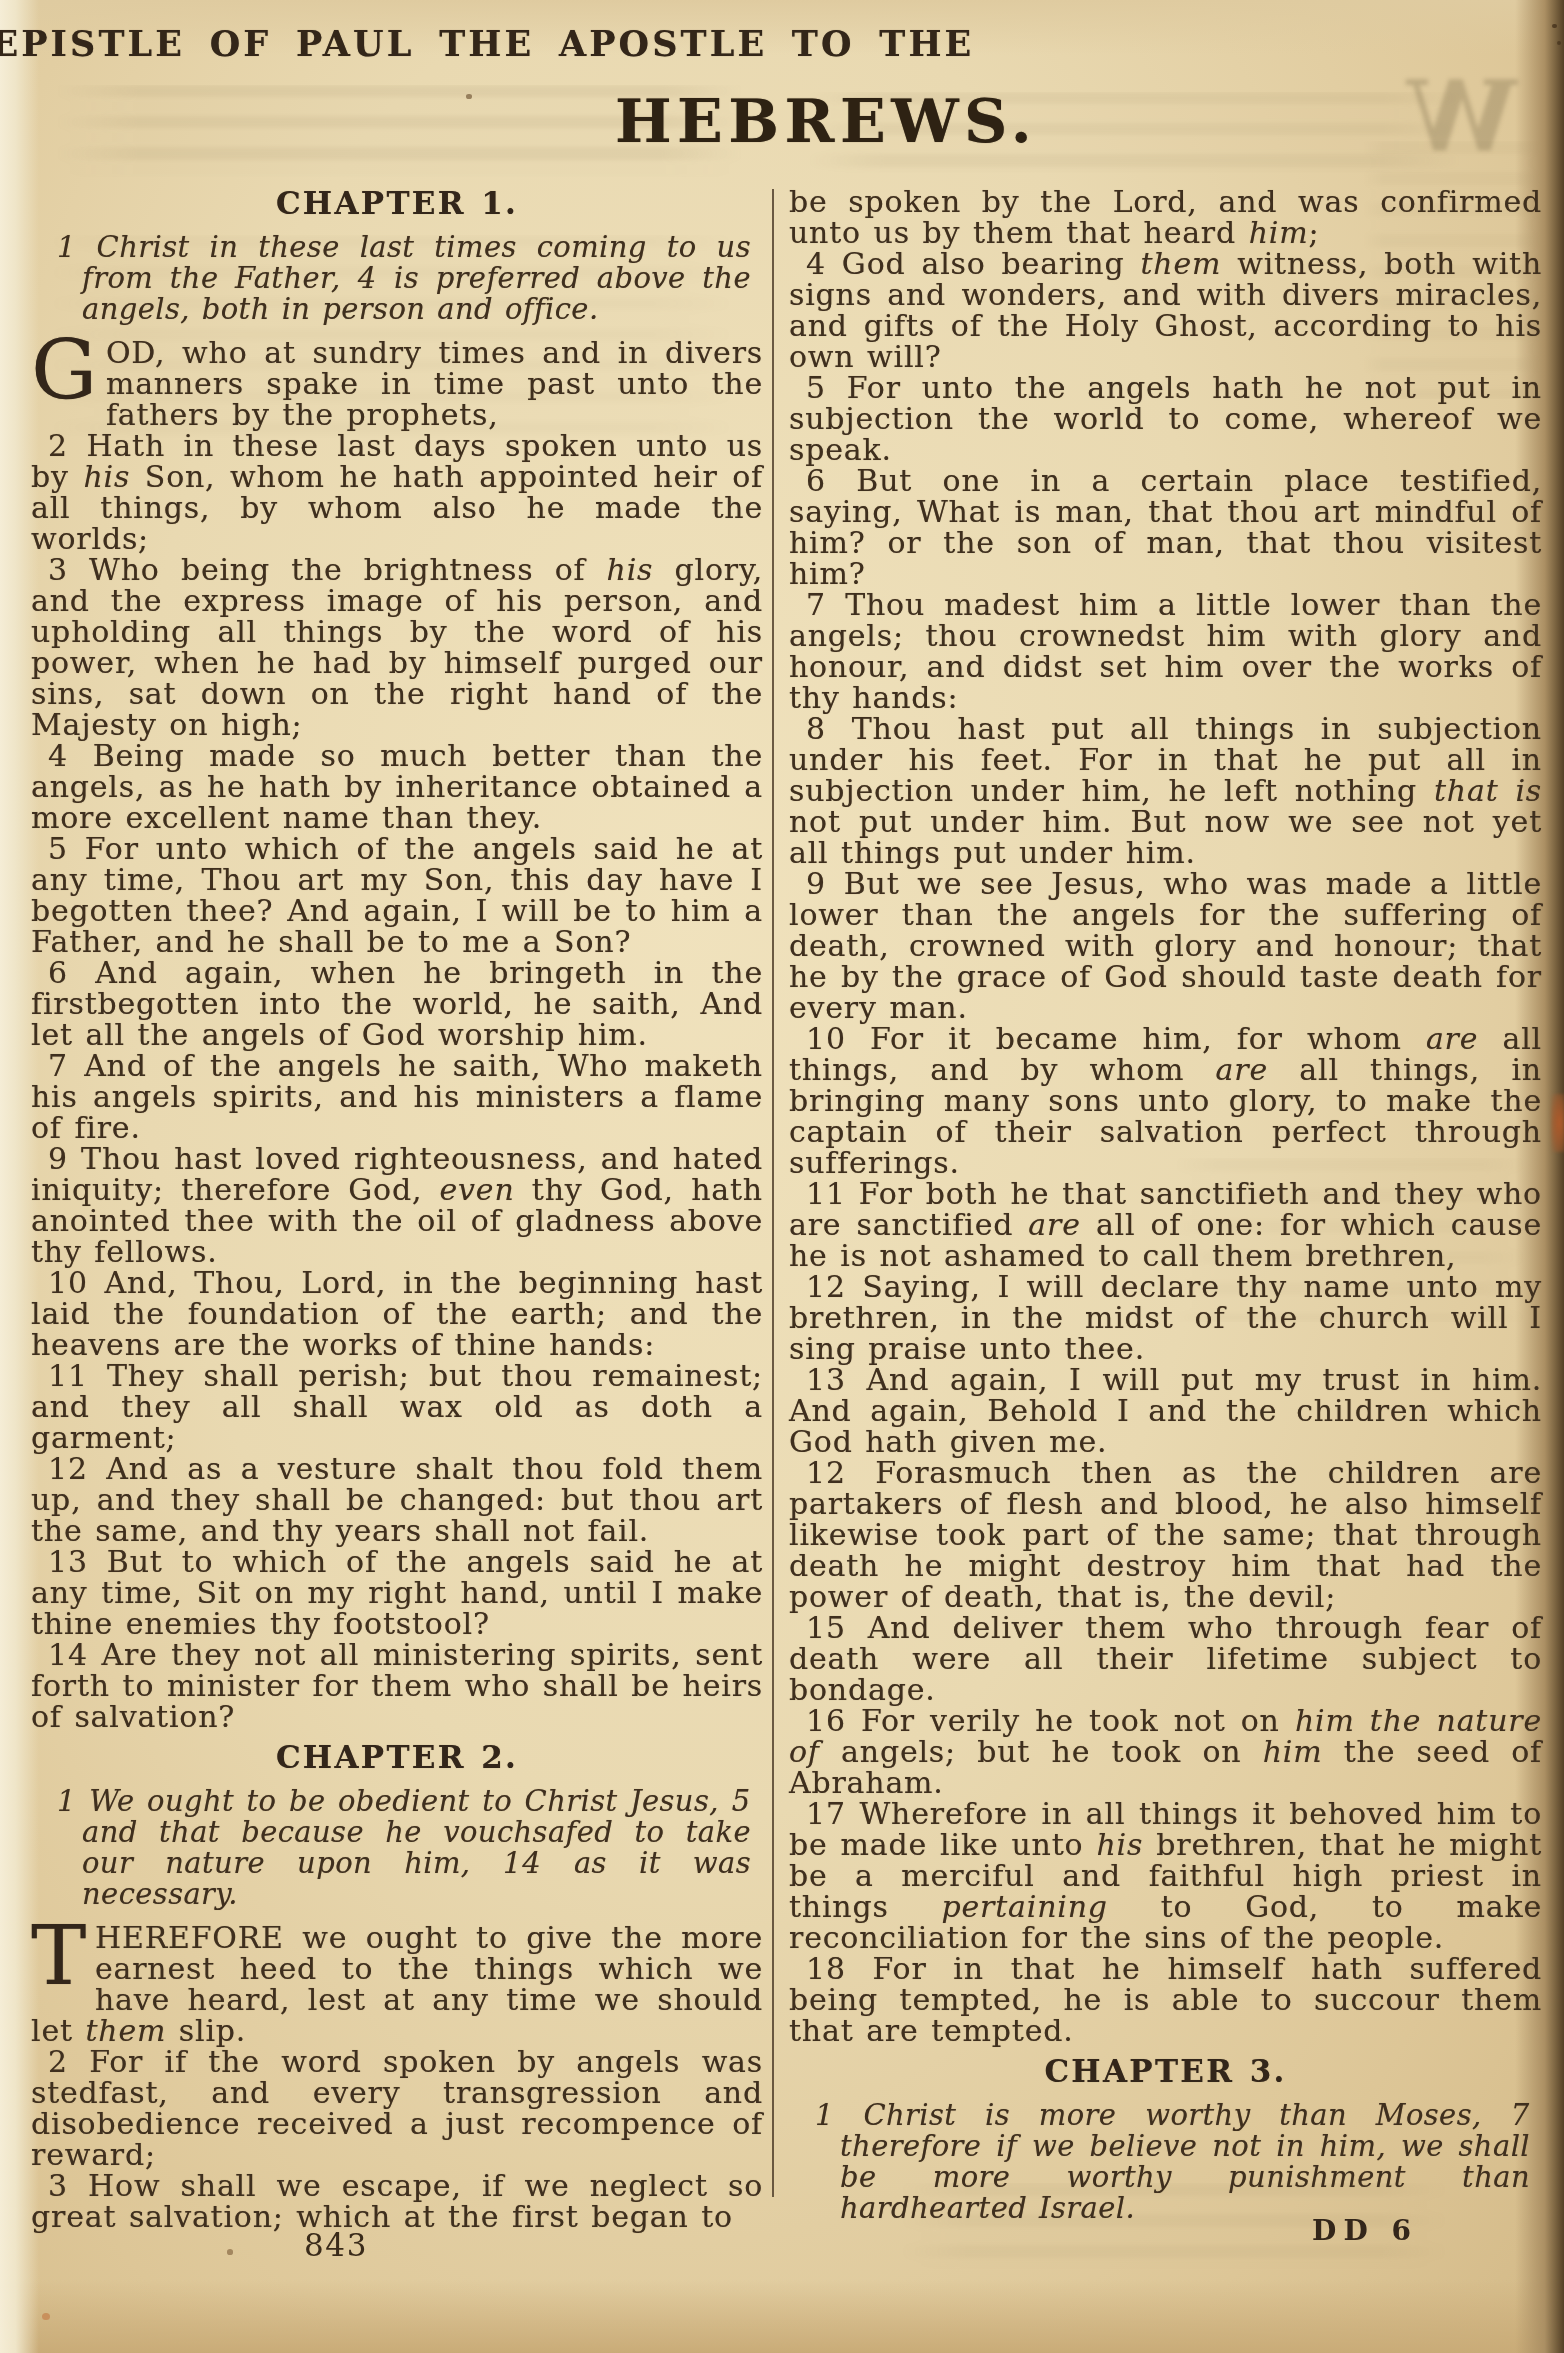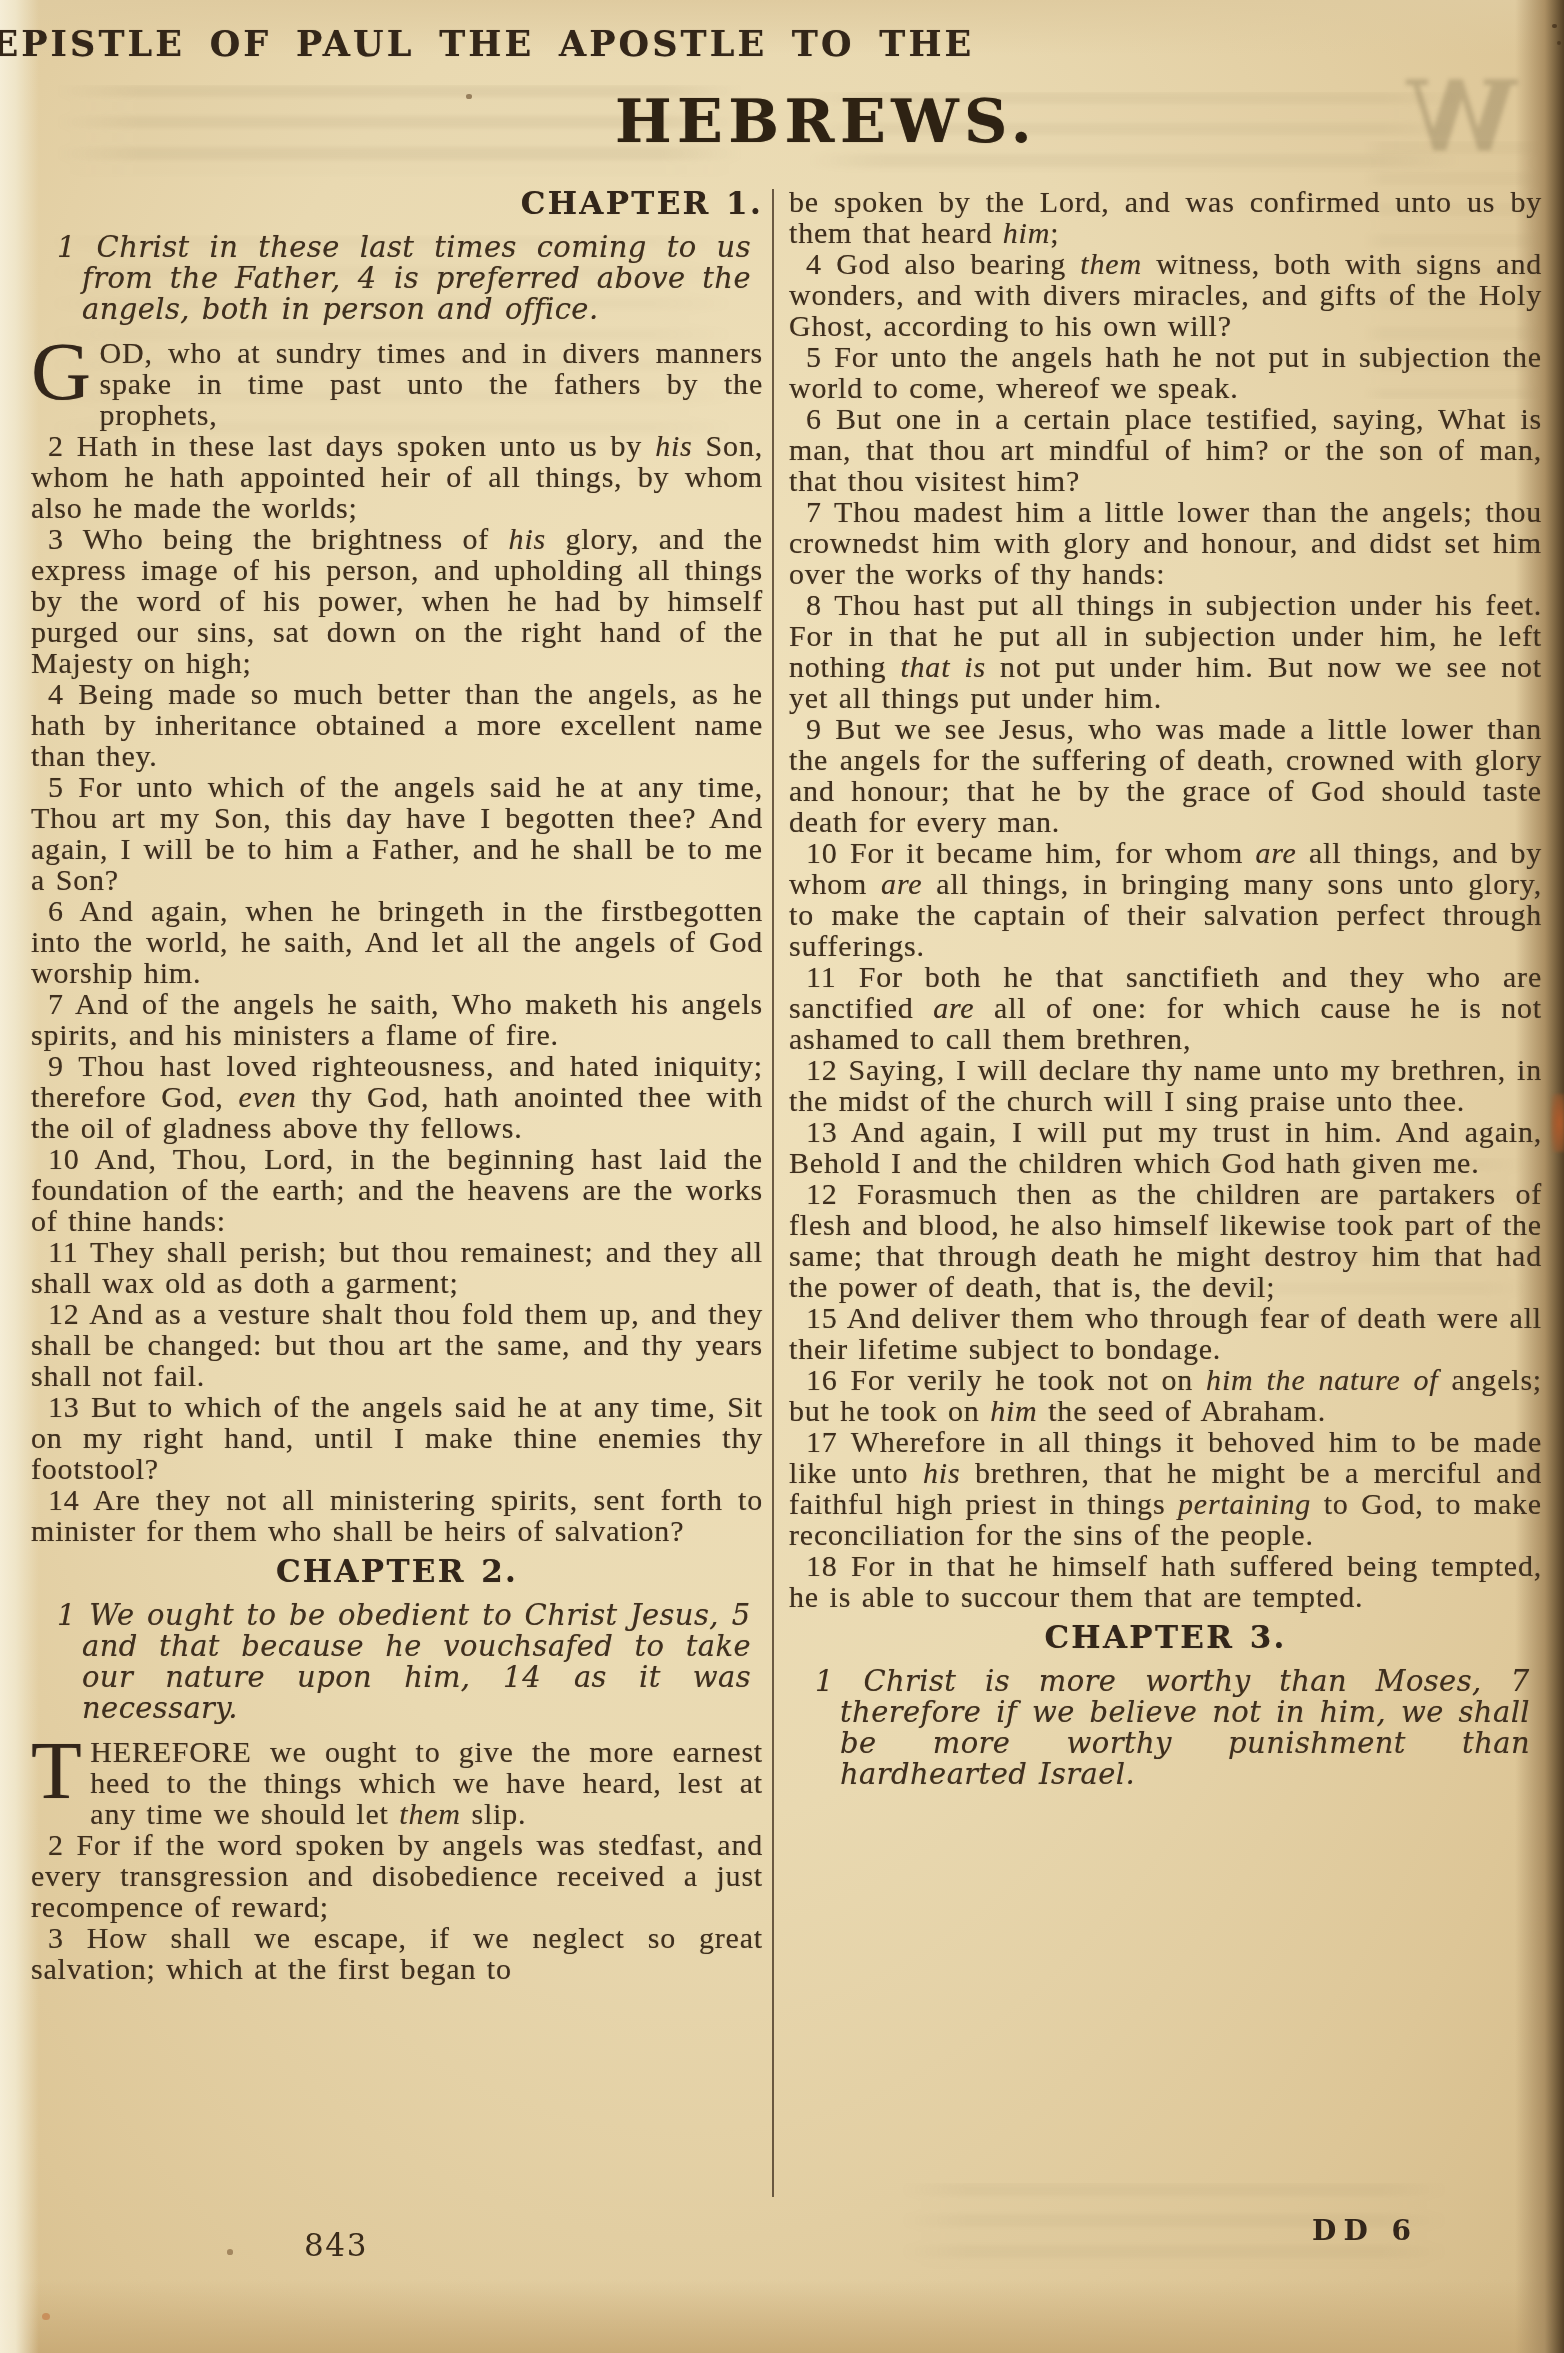--- a/index.html
+++ b/index.html
@@ -36,27 +36,27 @@
   .col-left{ left:31px;  width:732px; }
   .col-right{ left:789px; width:753px; }
   .col-rule{
     position:absolute; left:772px; top:189px; width:2.3px; height:2008px;
     background:#4a3826; opacity:.8;
   }
   .chapter-heading{
     margin:7.8px 0 2.3px 0; text-align:center; font-weight:bold;
     font-size:31px; line-height:34px; letter-spacing:2.3px; color:#33261a;
   }
-  .column > .chapter-heading:first-child{ margin-top:0;text-align:right; }
+  .column > .chapter-heading:first-child{ margin-top:0; }
   .summary{
     margin:12px; font-style:italic; font-size:29px; line-height:31px;
     padding-left:39px; text-indent:-25px;
   }
   .summary i{ letter-spacing:0.4px; }
-  .verse{ margin:0; text-indent:17px;font-family:Liberation Serif, serif; }
+  .verse{ margin:0; text-indent:17px; }
   .verse.cont, .verse.dropverse{ text-indent:0; }
   .dropcap{
     float:left; font-size:83px; line-height:0.78; height:61px;
     margin:2.3px 7.8px 0 0; color:#33261a; text-shadow:0 0 0.8px rgba(51,38,26,.5);
   }
   
   .page-number{
     position:absolute; top:2227px; left:336px; transform:translateX(-50%);
     font-size:31px; letter-spacing:1.6px; color:#3a2b1a;
   }

